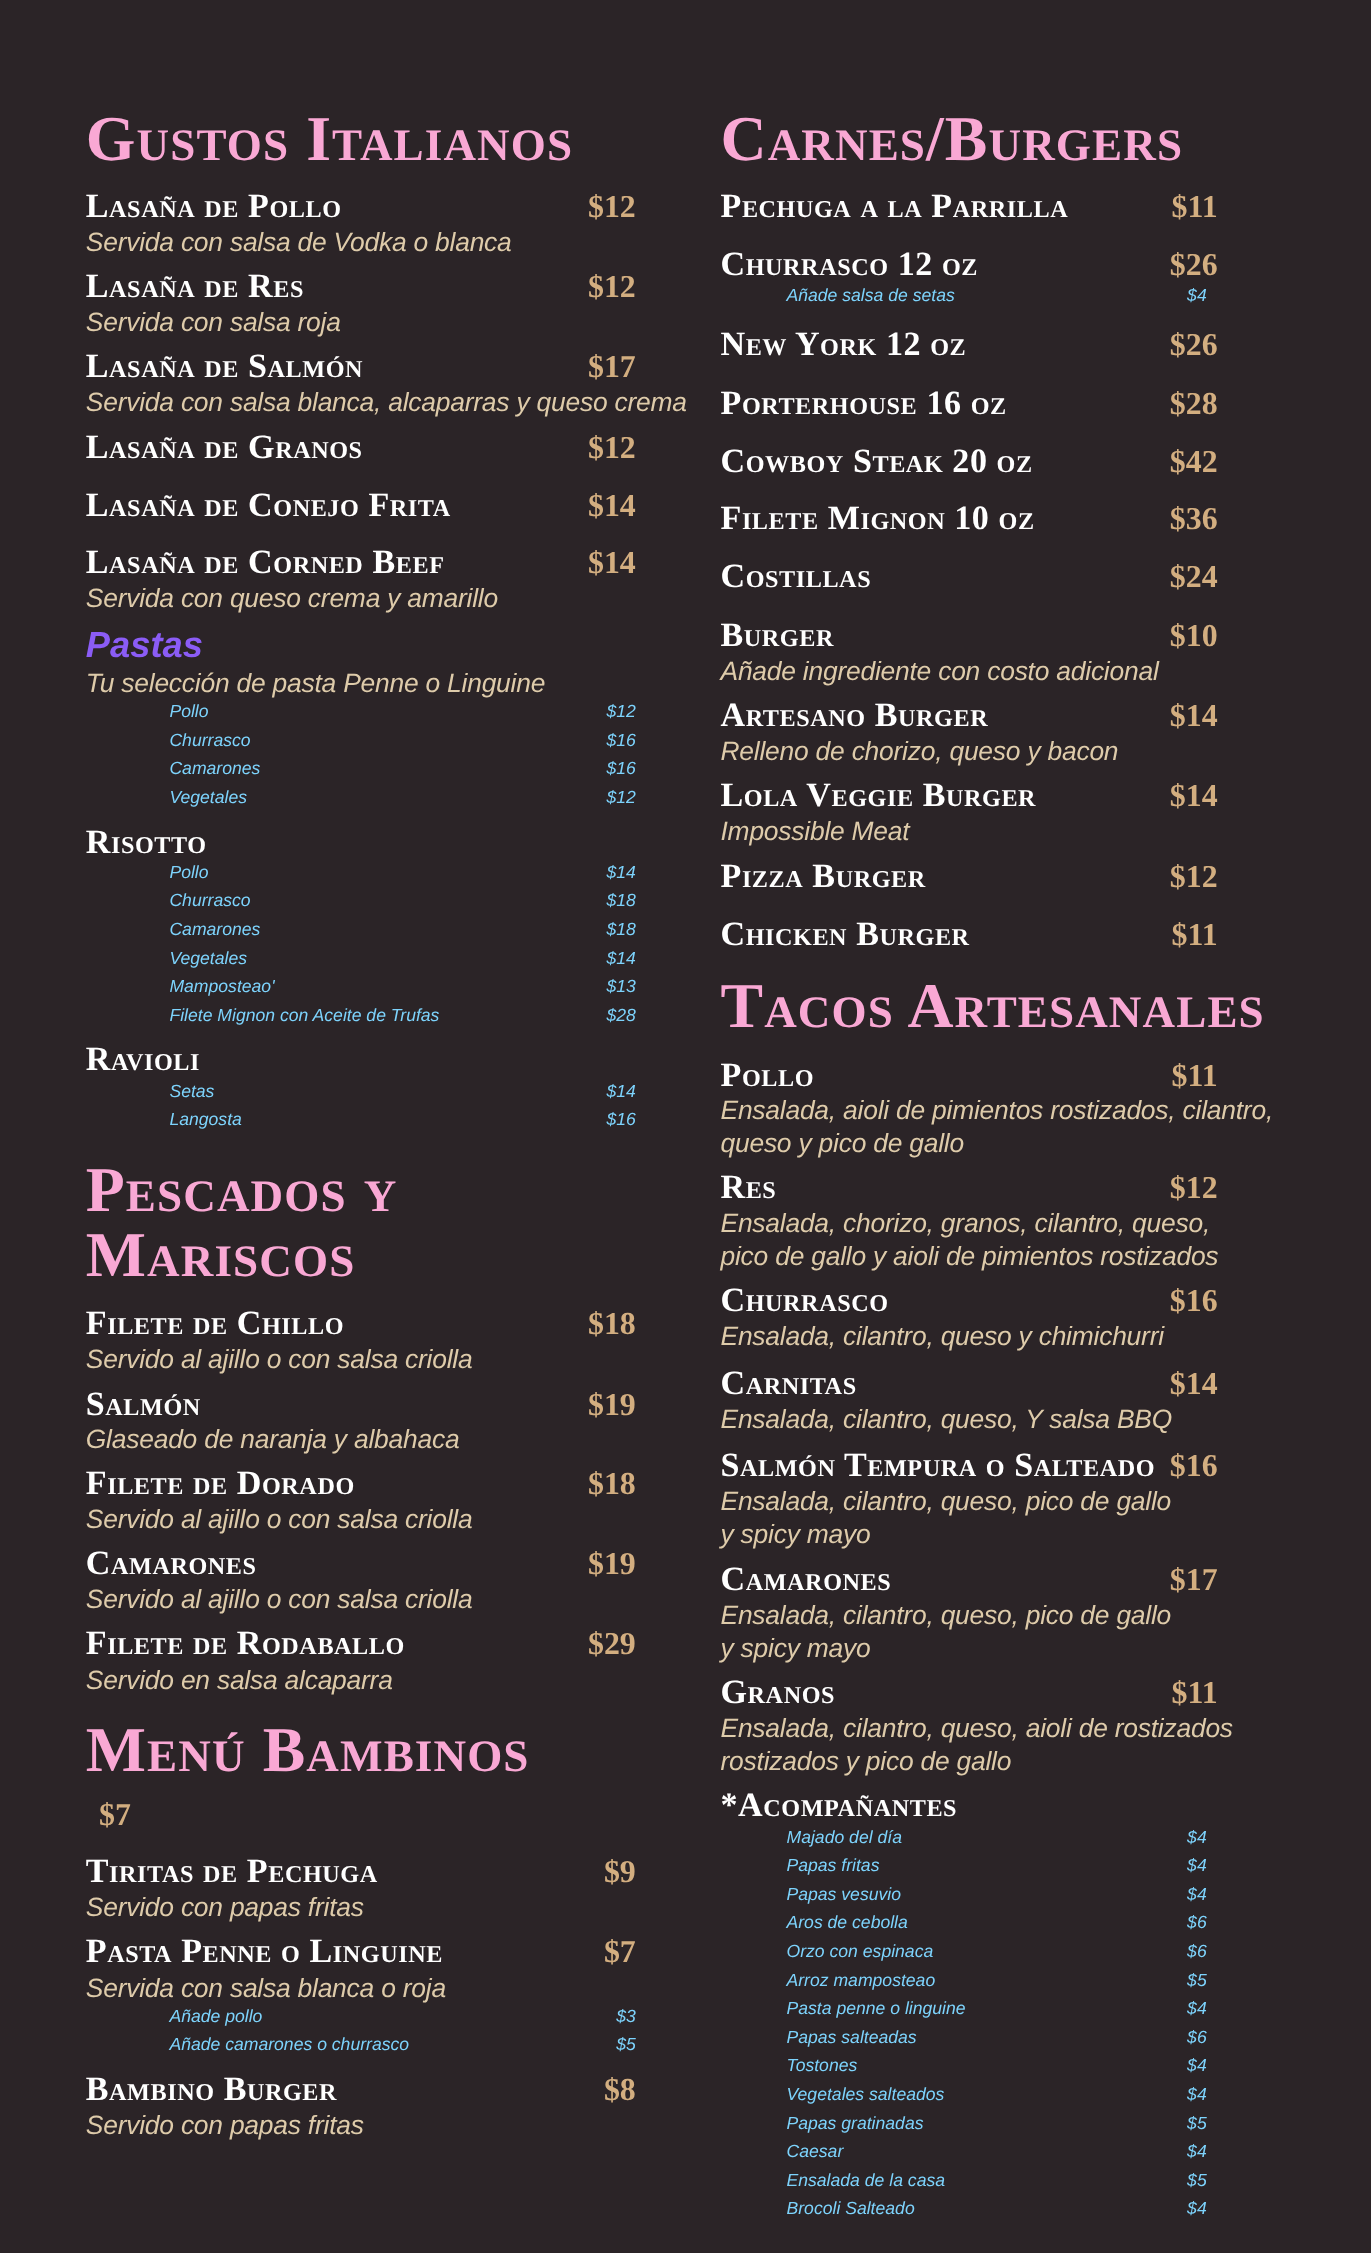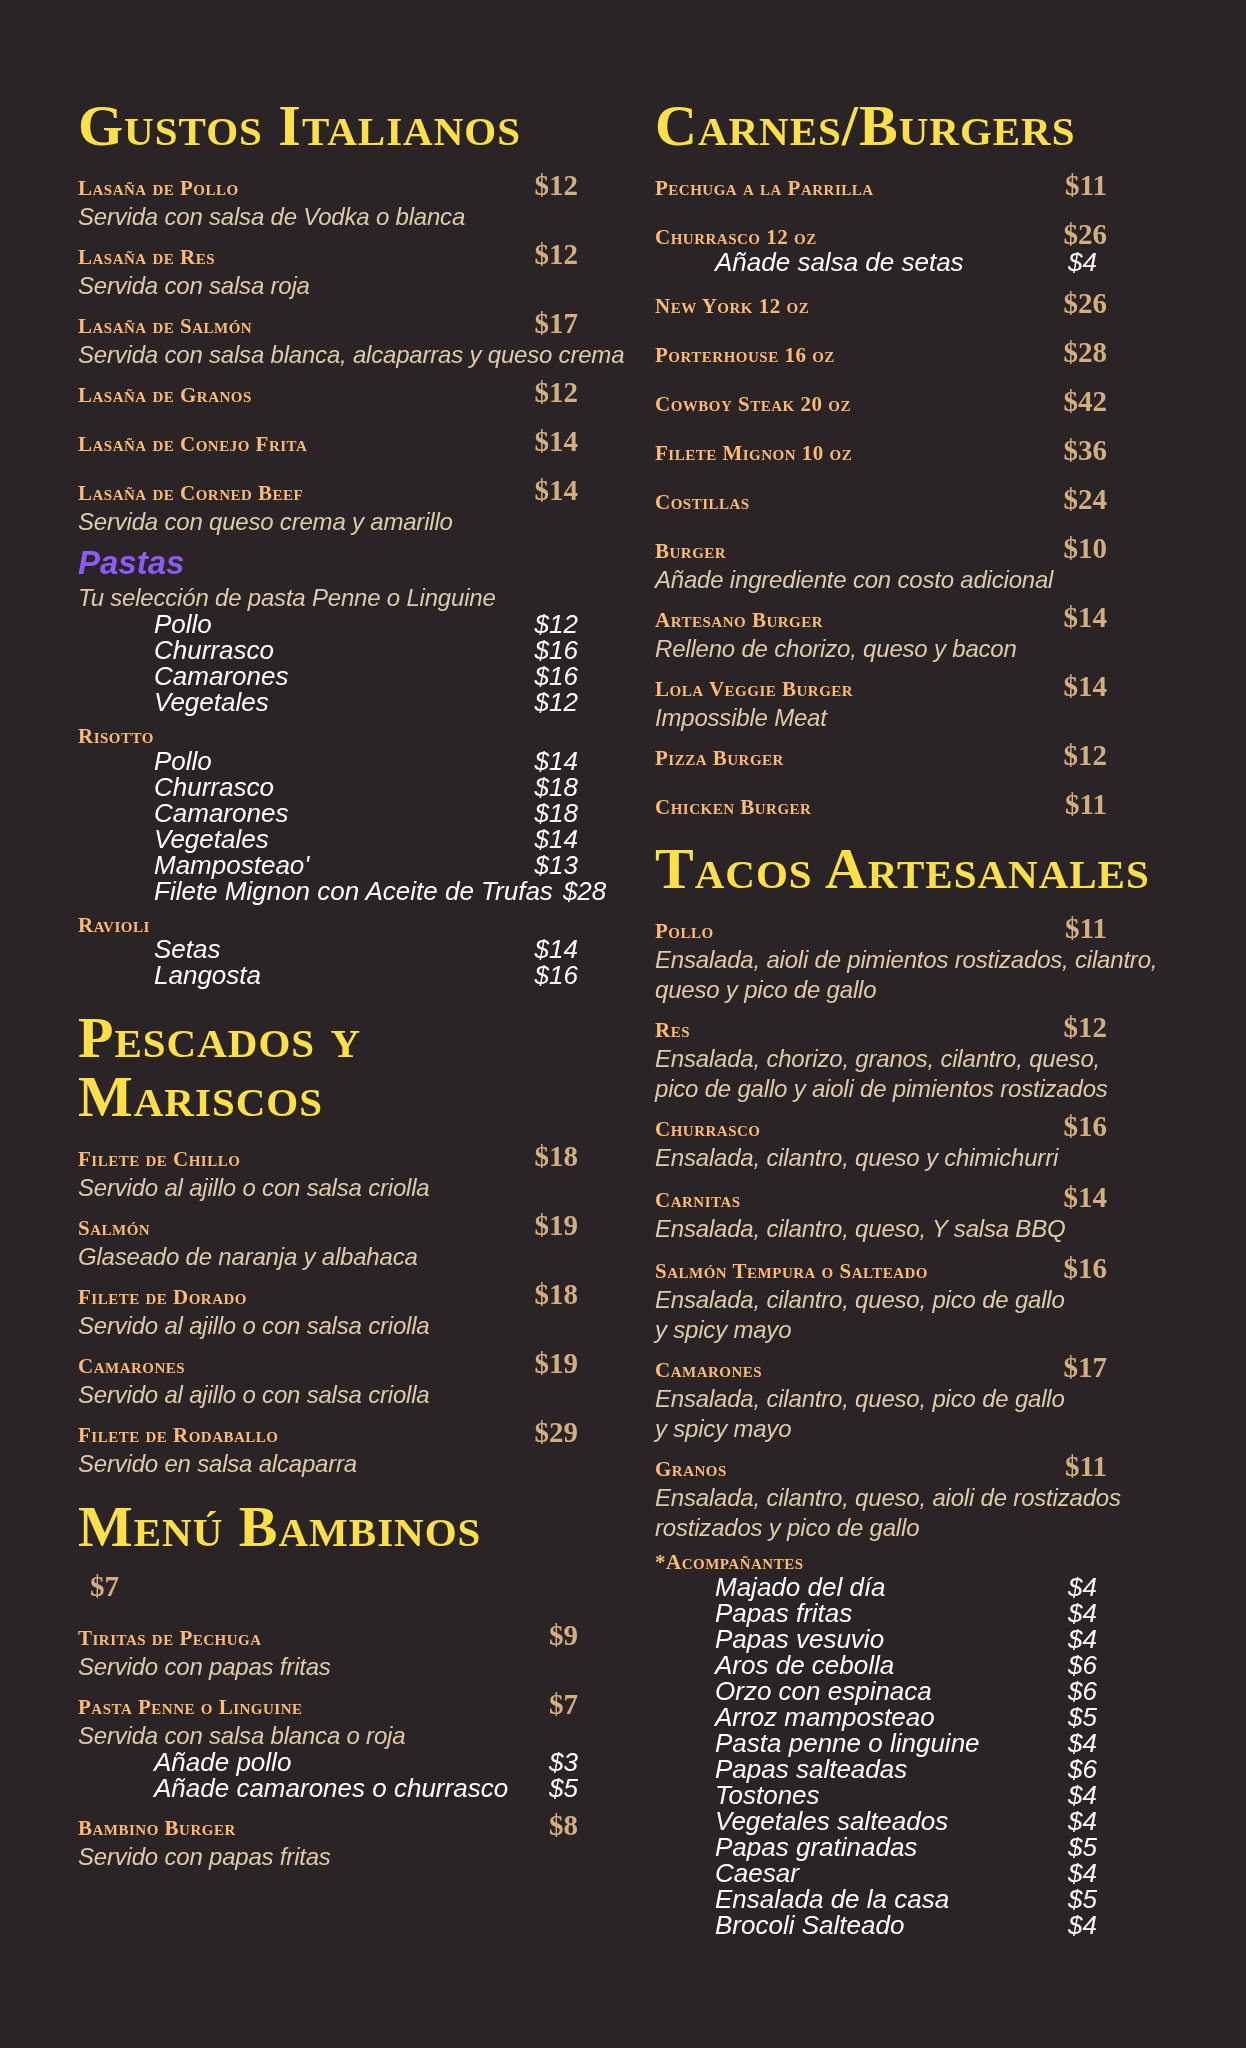--- a/index.html
+++ b/index.html
@@ -17,35 +17,35 @@
     column-gap:77px;
     align-items:start;
   }
   .sec:not(:first-child){margin-top:20px;}
   .sec-title{
     font-family:"Liberation Serif",serif;
     font-weight:700;
     font-size:58px;line-height:1.02;
     font-variant:small-caps;
     letter-spacing:1px;
-    color:#fde047;
+    color:#f9a8d4;
     margin:0 0 16px 0;
     white-space:nowrap;
   }
   .tline{display:block;}
   .item{margin-bottom:10px;}
   .item.plain{margin-bottom:20px;}
   .row{display:flex;justify-content:space-between;align-items:baseline;}
   .iname{
     font-family:"Liberation Serif",serif;
     font-weight:700;
-    font-size:21px;line-height:1.06;
+    font-size:31px;line-height:1.06;
     font-variant:small-caps;
     letter-spacing:.5px;
-    color:#fdba74;
+    color:#ffffff;
     white-space:nowrap;
   }
   .iprice{
     font-family:"Liberation Serif",serif;
     font-weight:700;
     font-size:29px;line-height:1;
     color:#d3ae80;
     margin-left:12px;
     flex-shrink:0;
   }
@@ -55,22 +55,22 @@
     font-size:24px;line-height:27px;
     letter-spacing:-0.2px;
     color:#decbaa;
     margin-top:3px;
     white-space:nowrap;
   }
   .sub{
     display:flex;justify-content:space-between;align-items:baseline;
     font-family:"Liberation Sans",sans-serif;
     font-style:italic;
-    font-size:26px;line-height:26px;
-    color:#ffffff;
+    font-size:16px;line-height:26px;
+    color:#7dd3fc;
     padding-left:76px;
   }
   .sname{white-space:nowrap;}
   .sprice{margin-left:10px;flex-shrink:0;}
   [data-col="1"] .sub{padding-left:60px;padding-right:10px;}
   .item.script .iname{
     font-family:"Liberation Sans",sans-serif;
     font-style:italic;
     font-weight:700;
     font-variant:normal;

